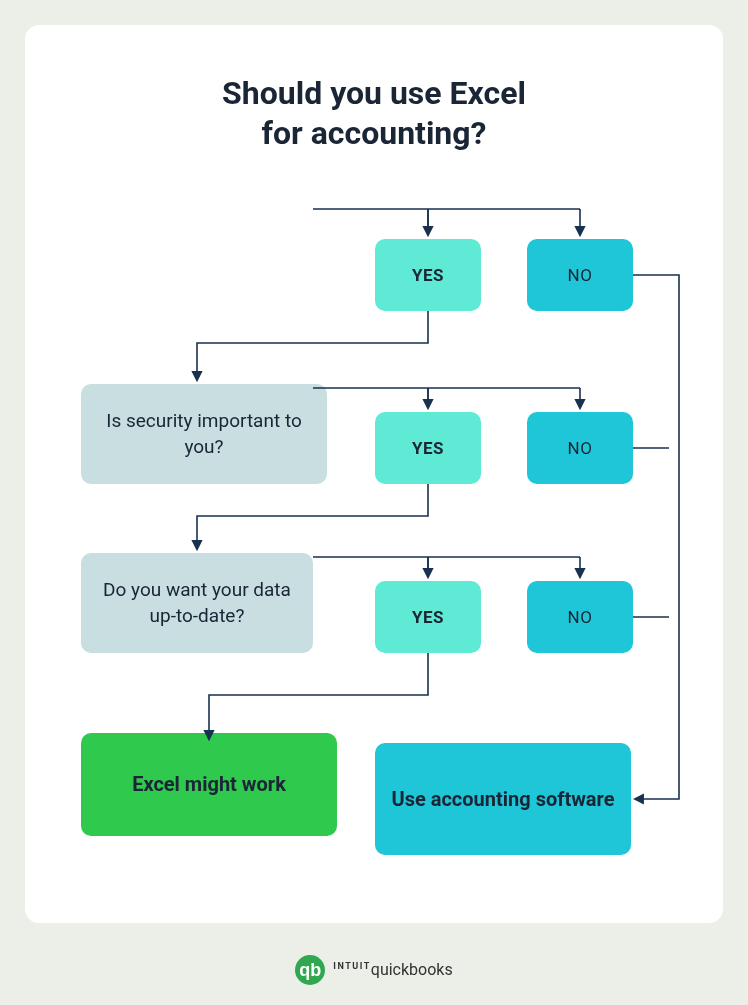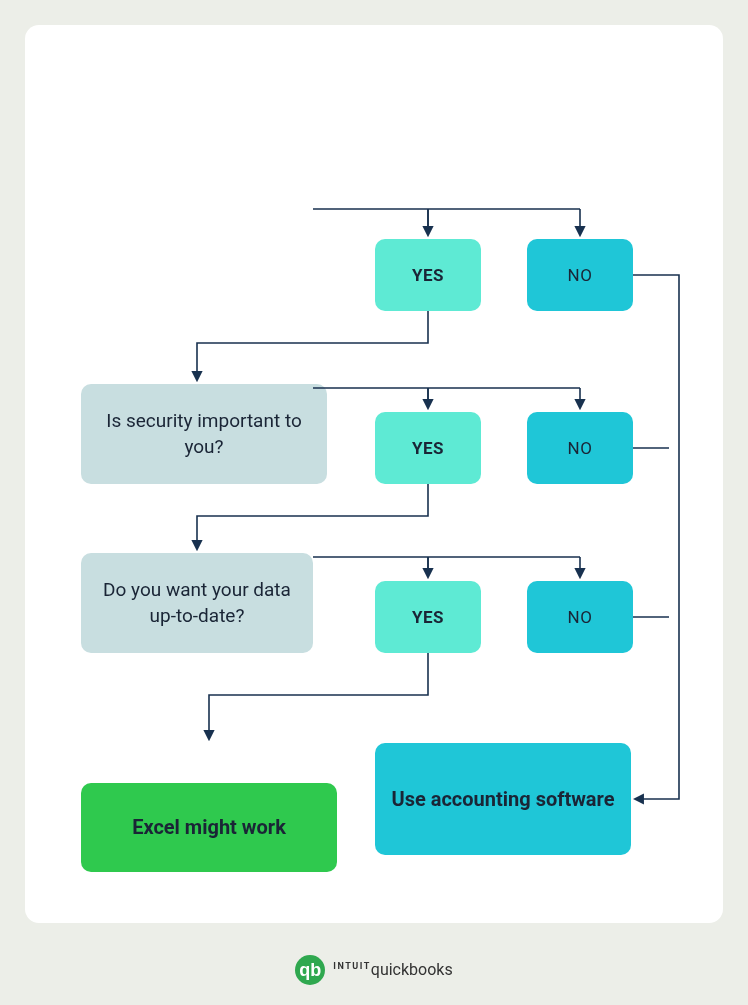--- a/index.html
+++ b/index.html
@@ -41,33 +41,37 @@
   .qb-text{display:flex;flex-direction:row;line-height:0.95;color:#333}
   .qb-top{font-size:9px;font-weight:700;letter-spacing:1.5px}
   .qb-bot{font-size:16px;font-weight:400}
   svg.connectors{position:absolute;left:0;top:0;pointer-events:none}
 </style>
 </head>
 <body>
 
 <div class="card">
 
+  <div class="title">
+    <span>Should you use Excel</span><br>
+    <span>for accounting?</span>
+  </div>
 
   <div class="node yes" style="left:350px;top:214px; width:106px; height:72px;">YES</div>
   <div class="node no" style="left:502px;top:214px; width:106px; height:72px;">NO</div>
 
   <div class="node q" style="left:56px; top:359px; width:246px; height:100px;">Is security important to you?</div>
   <div class="node yes" style="left:350px;top:387px; width:106px; height:72px;">YES</div>
   <div class="node no" style="left:502px;top:387px; width:106px; height:72px;">NO</div>
 
   <div class="node q" style="left:56px; top:528px; width:232px; height:100px;">Do you want your data up-to-date?</div>
   <div class="node yes" style="left:350px;top:556px; width:106px; height:72px;">YES</div>
   <div class="node no" style="left:502px;top:556px; width:106px; height:72px;">NO</div>
 
-  <div class="node result-green" style="left:56px; top:758px; width:256px; height:89px;">Excel might work</div>
+  <div class="node result-green" style="left:56px; top:708px; width:256px; height:103px;">Excel might work</div>
   <div class="node result-cyan" style="left:350px;top:718px; width:256px; height:112px;">Use accounting software</div>
 
   <svg class="connectors" width="698" height="898">
     <defs>
       <marker id="ah" viewBox="0 0 10 10" refX="8" refY="5" markerWidth="7" markerHeight="7" orient="auto-start-reverse">
         <path d="M 0 0 L 10 5 L 0 10 z" fill="#18314f"></path>
       </marker>
     </defs>
     <g fill="none" stroke="#18314f" stroke-width="1.6">
 

